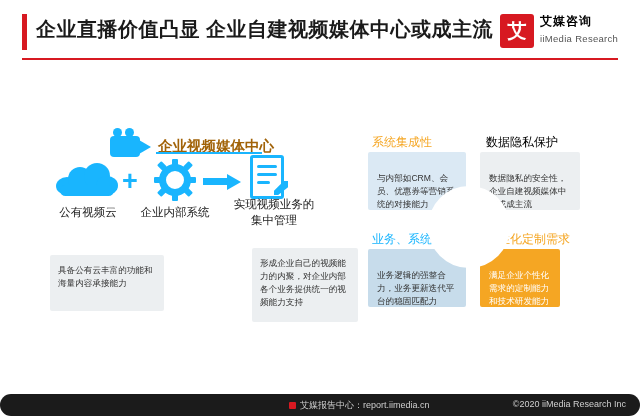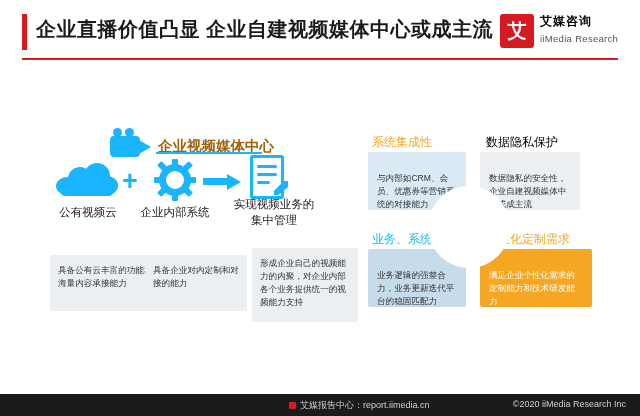--- a/index.html
+++ b/index.html
@@ -164,25 +164,25 @@
   .rt-biz{left:372px;top:231px;color:#19b5fe;}
   .rt-cus{left:486px;top:231px;color:#f5a623;}
 
   .rbox{
     position:absolute;border-radius:2px;font-size:8.6px;line-height:13px;
     padding:20px 9px;box-sizing:border-box;
   }
   .rb-sys{left:368px;top:152px;width:98px;height:58px;background:#dbe9f4;color:#333;}
   .rb-priv{left:480px;top:152px;width:100px;height:58px;background:#eceff1;color:#333;}
   .rb-biz{left:368px;top:249px;width:98px;height:58px;background:#c7dceb;color:#333;}
-  .rb-cus{left:480px;top:249px;width:112px;height:58px;background:#f5a623;color:#ffffff;}
+  .rb-cus{left:480px;top:249px;width:80px;height:58px;background:#f5a623;color:#ffffff;}
 
   
   .footer{
-    position:absolute;left:0;bottom:0;width:640px;height:22px;background:#1b1b1b;
+    position:absolute;left:0;bottom:0;width:640px;height:22px;background:#1b1b1b;border-radius:11px;
   }
   .footer-left{
     position:absolute;left:300px;top:5px;font-size:9px;color:#cfcfcf;white-space:nowrap;
   }
   .footer-right{
     position:absolute;right:14px;top:5px;font-size:9px;color:#cfcfcf;white-space:nowrap;
   }
   .footer-dot{
     position:absolute;left:289px;top:8px;width:7px;height:7px;background:#d71921;border-radius:1px;
   }
@@ -244,21 +244,20 @@
       <div class="doc-line dl2"></div>
       <div class="doc-line dl3"></div>
     <div class="doc-pen"></div>
   </div>
 
   <div class="lbl lbl-gear">企业内部系统</div>
   <div class="lbl lbl-cloud">公有视频云</div>
   <div class="lbl lbl-doc">实现视频业务的集中管理</div>
 
   <div class="gbox gbox1">具备公有云丰富的功能和海量内容承接能力</div>
-  <div class="gbox gbox2">具备企业对内定制和对接的能力</div>
   <div class="gbox gbox3">形成企业自己的视频能力的内聚，对企业内部各个业务提供统一的视频能力支持</div>
 
   <div class="rtitle rt-sys">系统集成性</div>
   <div class="rbox rb-sys">与内部如CRM、会员、优惠券等营销系统的对接能力</div>
 
   <div class="rtitle rt-priv">数据隐私保护</div>
   <div class="rbox rb-priv">数据隐私的安全性，企业自建视频媒体中心或成主流</div>
 
   <div class="rtitle rt-biz">业务、系统匹配</div>
   <div class="rbox rb-biz">业务逻辑的强整合力，业务更新迭代平台的稳固匹配力</div>

